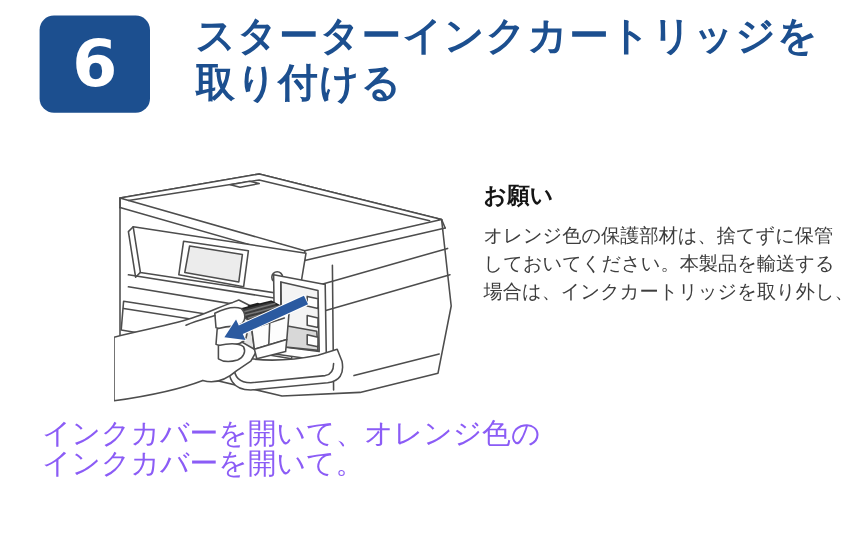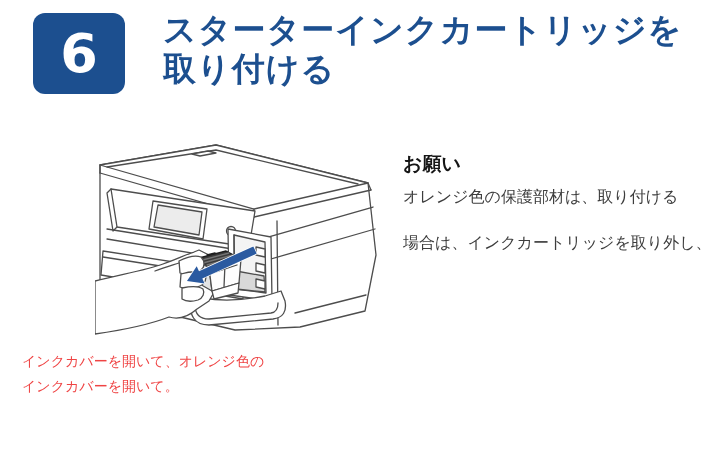--- a/index.html
+++ b/index.html
@@ -37,24 +37,24 @@
   }
   .figure {
     position: absolute;
     left: 95px; top: 143px;
     width: 300px; height: 207px;
     margin: 0;
   }
   .figure svg { display: block; width: 100%; height: 100%; }
   .caption {
     position: absolute;
-    left: 22px; top: 349px;
+    left: 35px; top: 349px;
     margin: 0;
-    color: #ef4444;
-    font-size: 14px;
+    color: #8b5cf6;
+    font-size: 24px;
     line-height: 25px;
     white-space: nowrap;
   }
   .note {
     position: absolute;
     left: 383px; top: 152px;
     width: 335px;
     margin-left: 20px;
   }
   .note h2 {
@@ -149,19 +149,19 @@
   </figure>
 
   <p class="caption">
     <span>インクカバーを開いて、オレンジ色の</span><br>
     <span>インクカバーを開いて。</span>
   </p>
 
   <aside class="note">
     <h2>お願い</h2>
     <p>
-      <span>オレンジ色の保護部材は、取り付ける</span><br>
-      <br>
+      <span>オレンジ色の保護部材は、捨てずに保管</span><br>
+      <span>しておいてください。本製品を輸送する</span><br>
       <span>場合は、インクカートリッジを取り外し、</span><br>
     </p>
   </aside>
 
 </div>
 
 </body></html>

